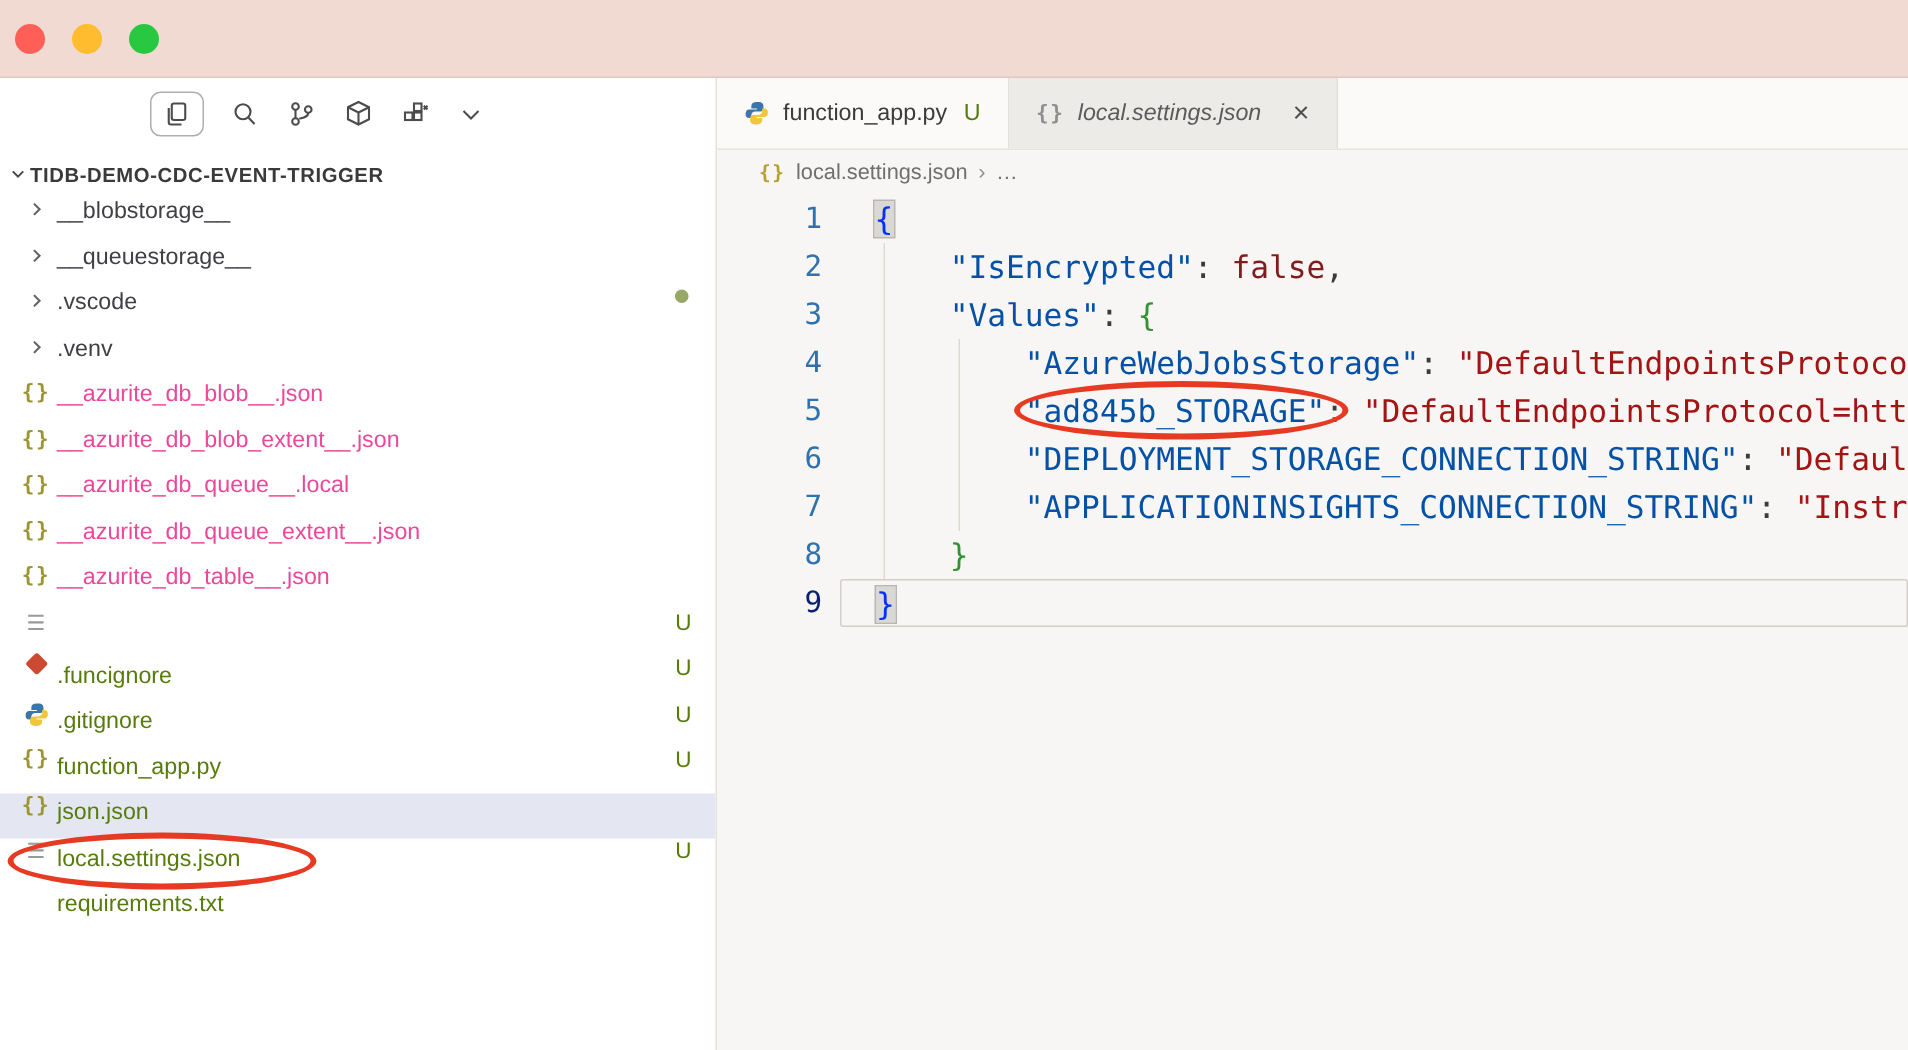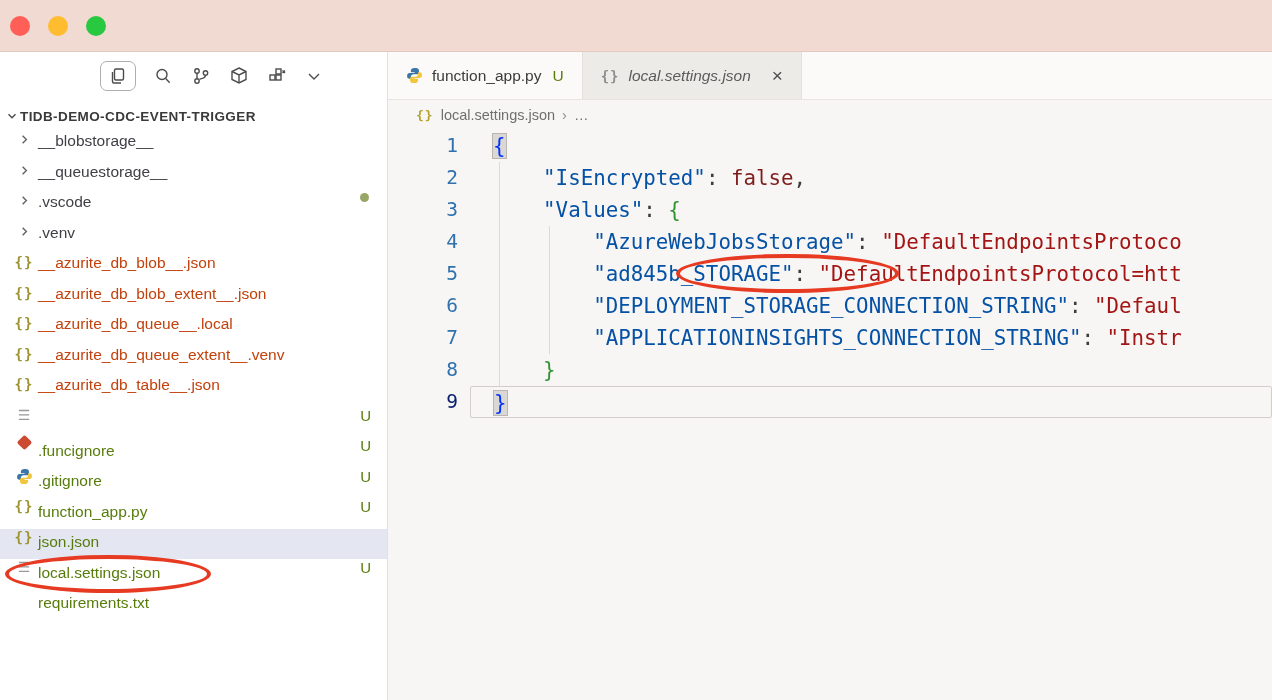--- a/index.html
+++ b/index.html
@@ -7,34 +7,34 @@
   .window{position:relative;width:1272px;height:700px;background:#fff;overflow:hidden;}
 
   
   .titlebar{height:52px;background:#f1dad2;border-bottom:1px solid #e2c8bf;display:flex;align-items:center;padding-left:10px;gap:18px;box-sizing:border-box;}
   .light{width:20px;height:20px;border-radius:50%;}
   .light.red{background:#ff5f57}.light.yellow{background:#febc2e}.light.green{background:#28c840}
 
   .main{display:flex;height:648px;}
 
   
-  .sidebar{width:388px;flex:none;background:#ffffff;border-right:1px solid #e3e1de;display:flex;flex-direction:column;box-sizing:border-box;}
+  .sidebar{width:478px;flex:none;background:#ffffff;border-right:1px solid #e3e1de;display:flex;flex-direction:column;box-sizing:border-box;}
   .side-toolbar{height:48px;flex:none;display:flex;align-items:center;padding-left:100px;gap:16px;}
   .tool{display:flex;align-items:center;justify-content:center;color:#4c4c4c;}
   .tool svg{display:block;}
   .icon-box{border:1px solid #aeaeae;border-radius:7px;padding:4px 7px;display:flex;align-items:center;}
 
   .tree{flex:1;overflow:hidden;}
   .tree-root{height:32px;display:flex;align-items:center;padding-left:4px;font-weight:700;font-size:13.5px;color:#3a3a3a;letter-spacing:.4px;}
   .tree-root .lead{width:16px;display:flex;justify-content:center;}
   .tree-row{height:30.5px;display:flex;align-items:flex-start;padding-left:12px;font-size:15.5px;color:#3f3f46;box-sizing:border-box;}
   .tree-row.selected{background:#e4e6f1;}
   .lead{width:24px;flex:none;display:flex;align-items:center;justify-content:center;}
   .tlabel{margin-left:2px;white-space:nowrap;}
-  .tlabel.dim{color:#c2410c;}
+  .tlabel.dim{color:#ec4899;}
   .tlabel.green{color:#587c0c;margin-top:35px;}
   .spacer{flex:1;}
   .badge{color:#587c0c;font-size:15px;margin-right:16px;flex:none;}
   .dot{width:9px;height:9px;border-radius:50%;background:#97a765;margin-right:18px;flex:none;}
   .braces{font-size:14px;font-weight:600;letter-spacing:1px;color:#9d9434;font-family:"DejaVu Sans Mono",monospace;}
   .git-diamond{width:11px;height:11px;background:#cc4a31;transform:rotate(45deg);display:inline-block;border-radius:2px;}
   .lines-glyph{color:#9a9a9a;font-size:14px;}
   .py-icon svg{display:block;}
 
   
@@ -193,21 +193,21 @@
               <span class="lead">
                 <span class="braces">{}</span>
               </span>
               <span class="tlabel dim">__azurite_db_queue__.local</span>
               <span class="spacer"></span>
             </div>
             <div class="tree-row">
               <span class="lead">
                 <span class="braces">{}</span>
               </span>
-              <span class="tlabel dim">__azurite_db_queue_extent__.venv</span>
+              <span class="tlabel dim">__azurite_db_queue_extent__.json</span>
               <span class="spacer"></span>
             </div>
             <div class="tree-row">
               <span class="lead">
                 <span class="braces">{}</span>
               </span>
               <span class="tlabel dim">__azurite_db_table__.json</span>
               <span class="spacer"></span>
             </div>
             <div class="tree-row">

